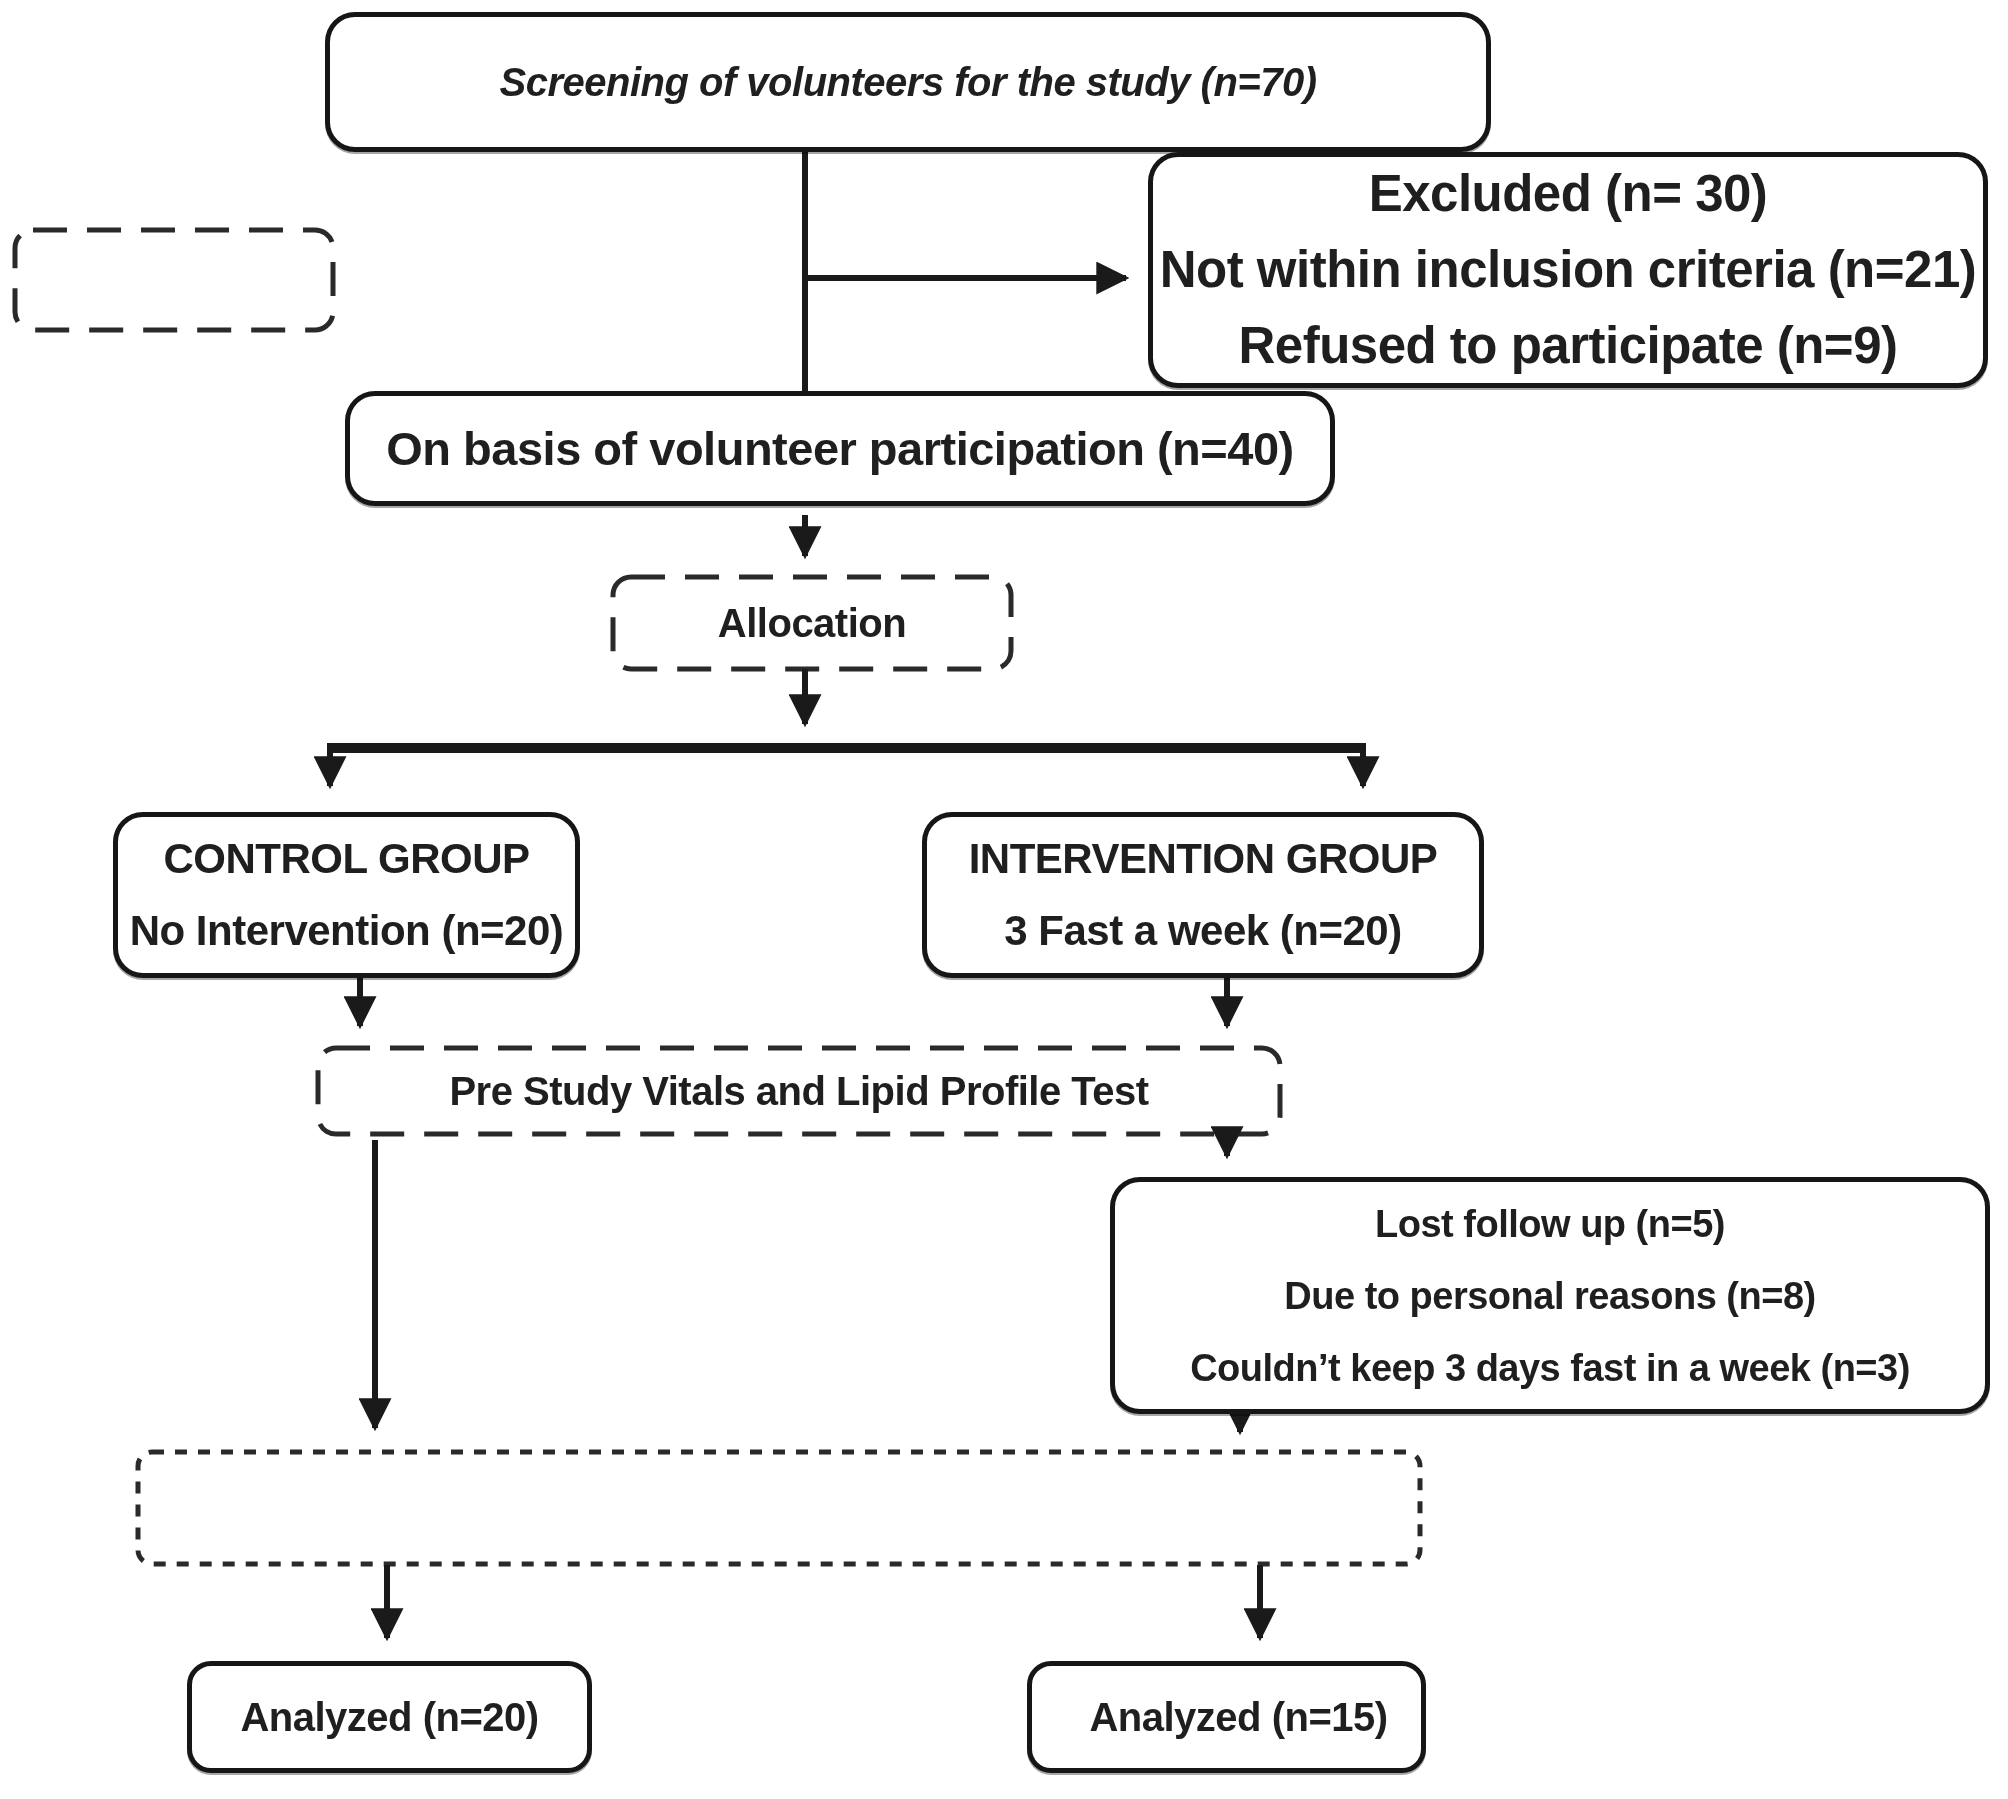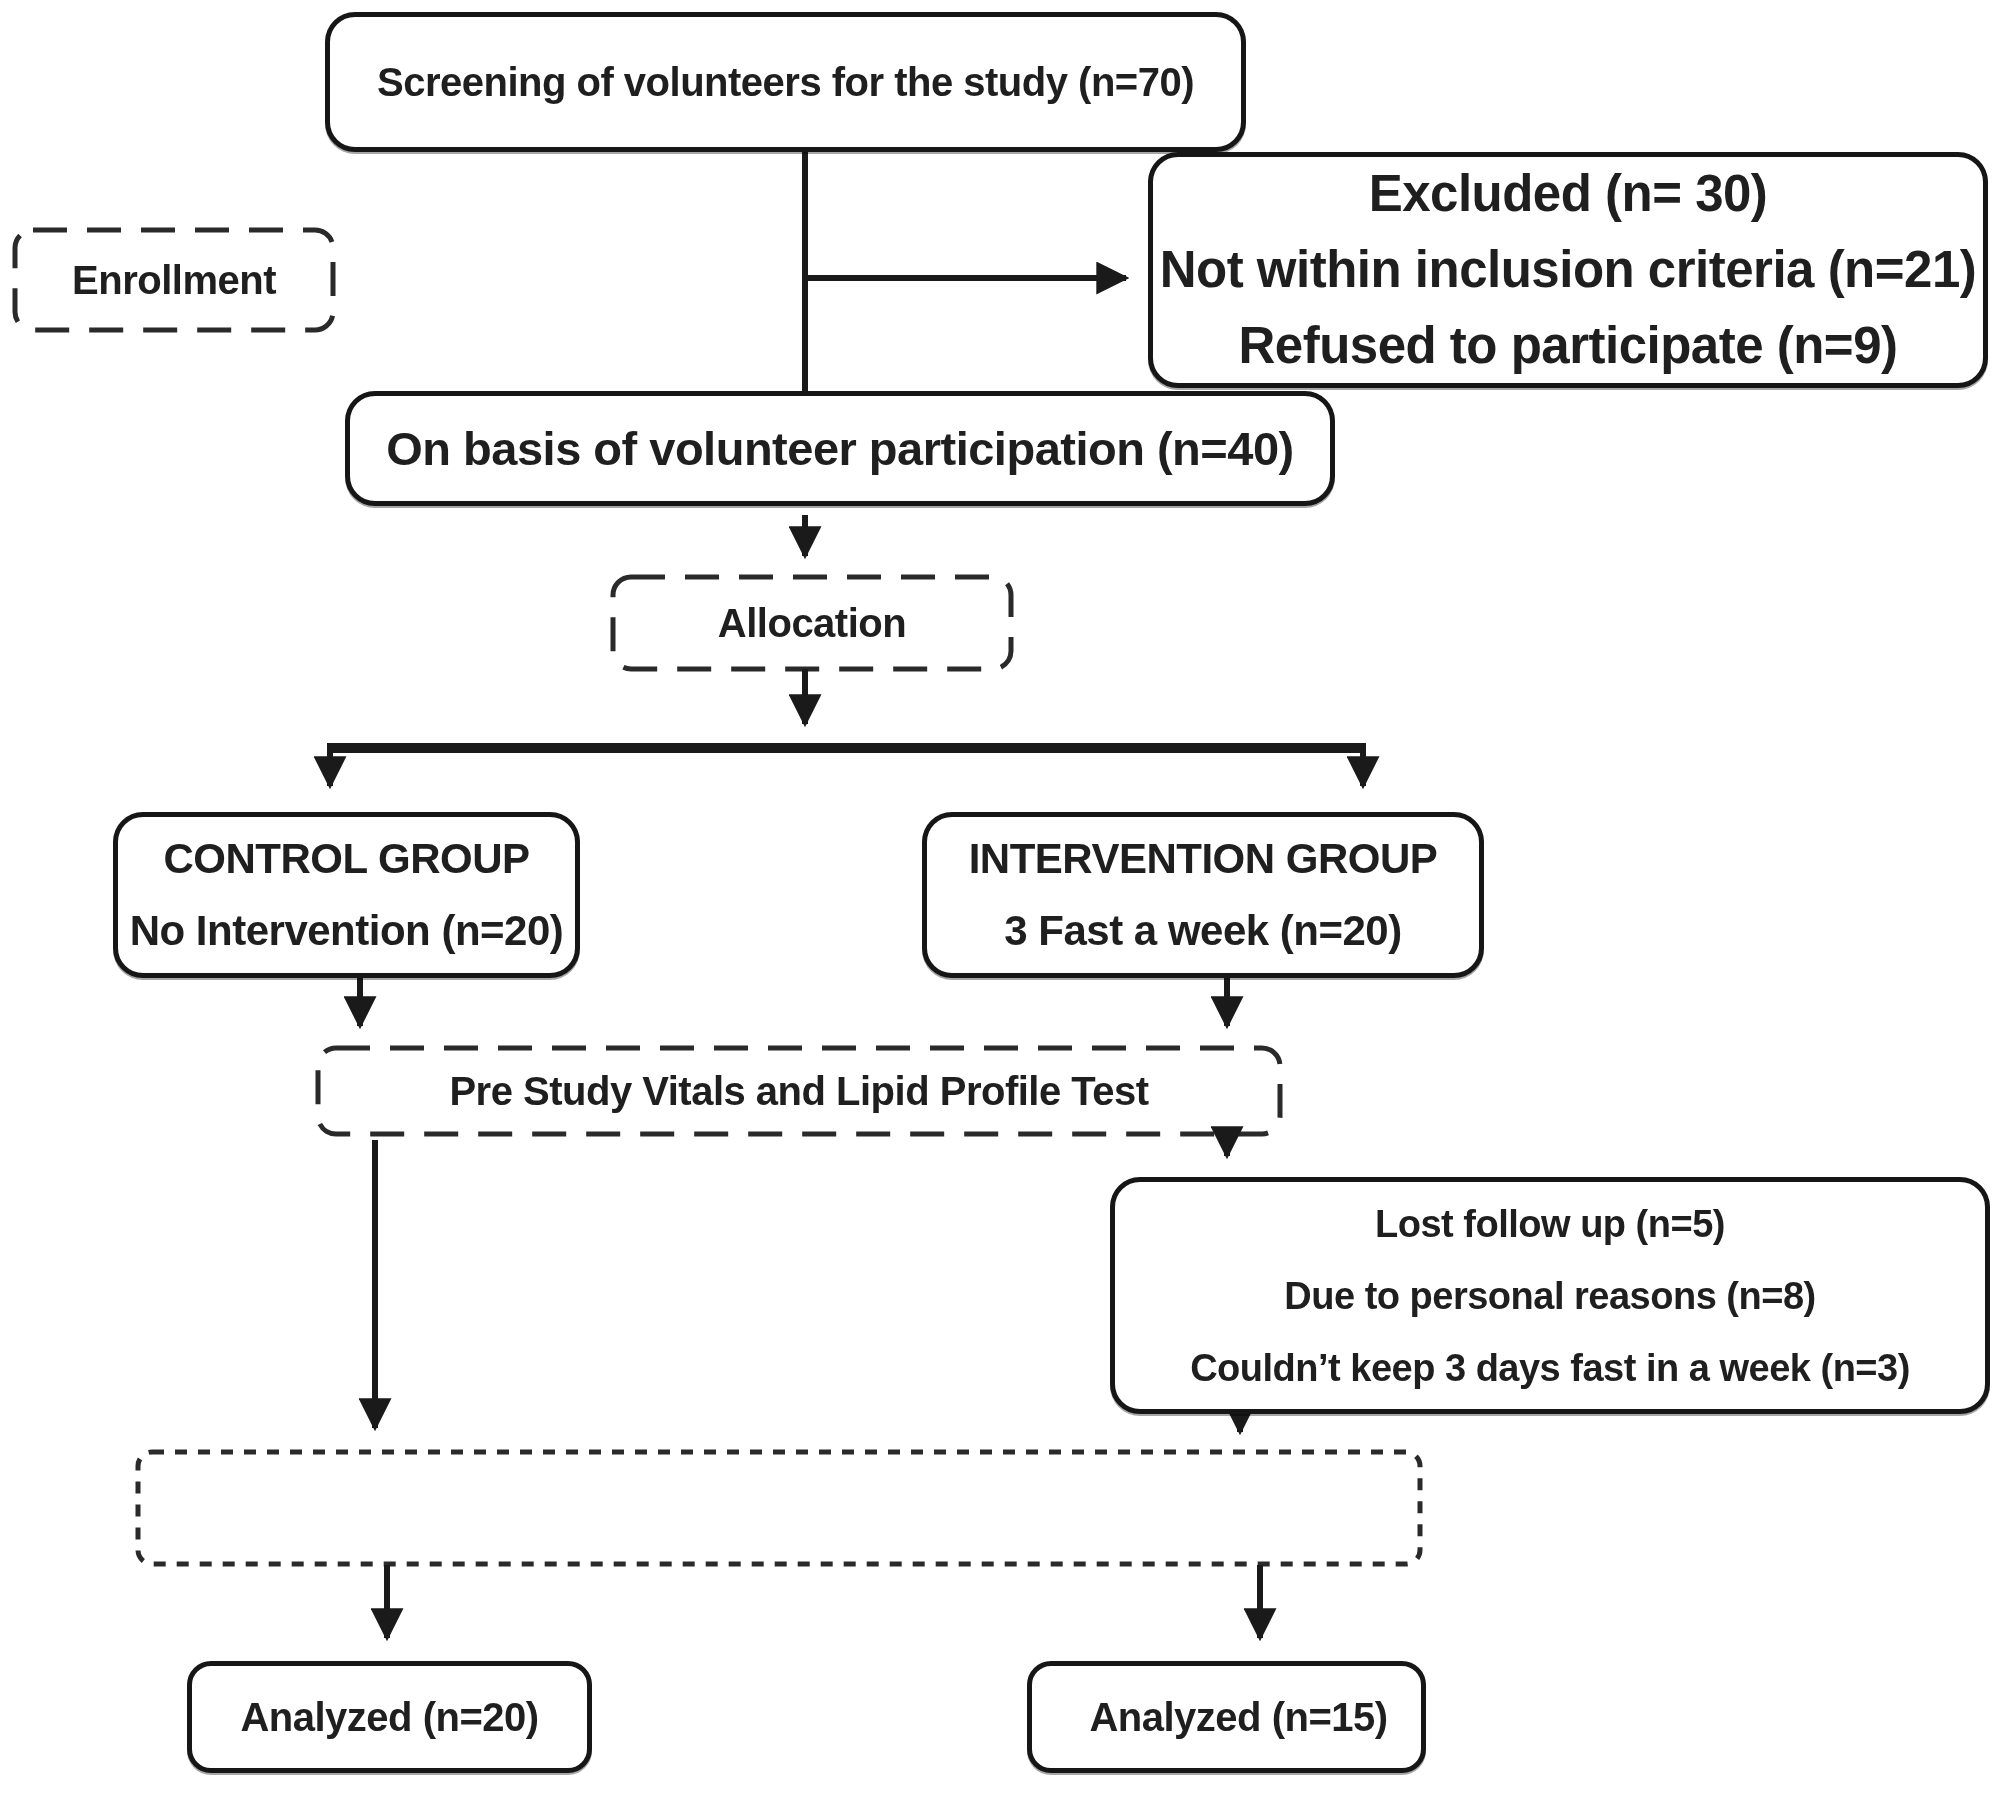--- a/index.html
+++ b/index.html
@@ -89,21 +89,21 @@
 
       <line class="connector" x1="1227" y1="1134" x2="1227" y2="1156" marker-end="url(#arrow)"></line>
 
       <line class="connector" x1="1240" y1="1414" x2="1240" y2="1432" marker-end="url(#arrow)"></line>
 
       <line class="connector" x1="387" y1="1565" x2="387" y2="1638" marker-end="url(#arrow)"></line>
       <line class="connector" x1="1260" y1="1565" x2="1260" y2="1638" marker-end="url(#arrow)"></line>
     </g>
   </svg>
 
-  <div class="box solid" style="left:325px; top:12px; width:921px; height:140px; font-size:40px;">
+  <div class="box solid" style="left:325px; top:12px; width:1166px; height:140px; font-size:40px;font-style:italic;">
     <span class="line">Screening of volunteers for the study (n=70)</span>
   </div>
 
   <div class="box solid" style="left:1148px; top:152px; width:840px; height:236px; font-size:51px; line-height:76px;">
     <span class="line">Excluded (n= 30)</span>
     <span class="line">Not within inclusion criteria (n=21)</span>
     <span class="line">Refused to participate (n=9)</span>
   </div>
 
   <div class="box solid" style="left:345px; top:391px; width:990px; height:115px; font-size:47px;">
@@ -127,23 +127,20 @@
   </div>
 
   <div class="box solid" style="left:187px; top:1661px; width:405px; height:112px; font-size:40px; border-radius:24px;">
     <span class="line">Analyzed (n=20)</span>
   </div>
 
   <div class="box solid" style="left:1027px; top:1661px; width:399px; height:112px; font-size:40px; border-radius:24px;padding-left:24px;">
     <span class="line">Analyzed (n=15)</span>
   </div>
 
-  <div class="box" style="left:15px; top:230px; width:318px; height:100px; font-size:40px;">
-    <span class="line">Enrollment</span>
-  </div>
 
   <div class="box" style="left:613px; top:577px; width:398px; height:92px; font-size:40px;">
     <span class="line">Allocation</span>
   </div>
 
   <div class="box" style="left:318px; top:1048px; width:962px; height:86px; font-size:40px;">
     <span class="line">Pre Study Vitals and Lipid Profile Test</span>
   </div>
 
 

